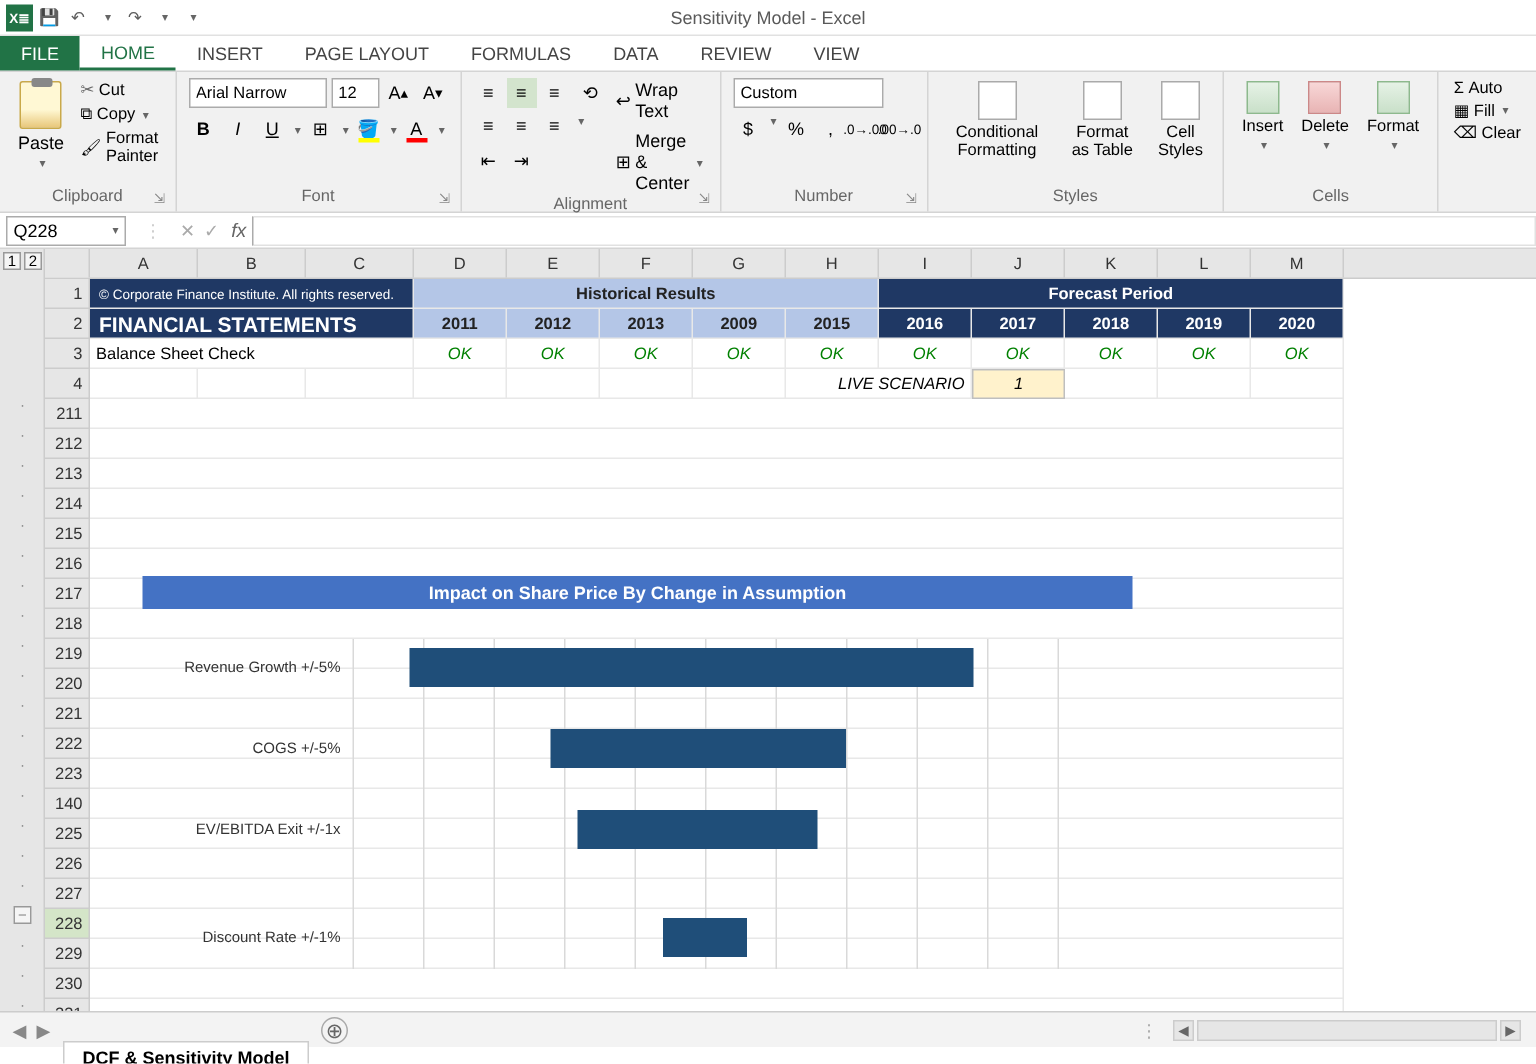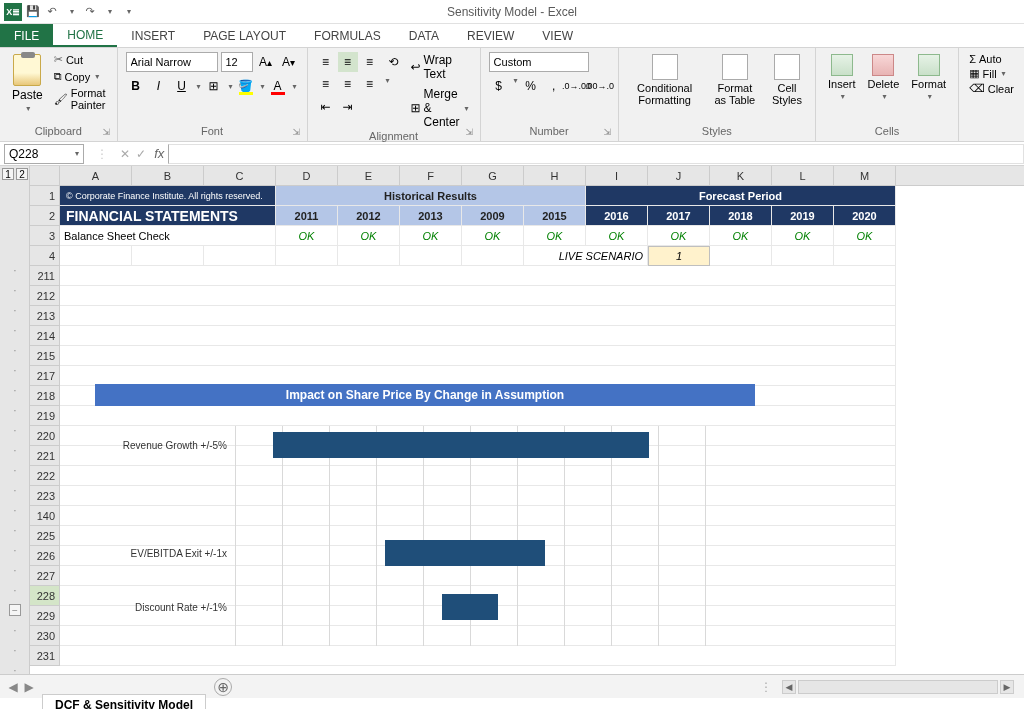--- a/index.html
+++ b/index.html
@@ -441,20 +441,24 @@
         <div class="row">
           <div class="rh">213</div>
           <div class="cell " style="width: 836px;"></div>
         </div>
         <div class="row">
           <div class="rh">214</div>
           <div class="cell " style="width: 836px;"></div>
         </div>
         <div class="row">
           <div class="rh">215</div>
+          <div class="cell " style="width: 836px;"></div>
+        </div>
+        <div class="row">
+          <div class="rh">216</div>
           <div class="cell " style="width: 836px;"></div>
         </div>
         <div class="row">
           <div class="rh">217</div>
           <div class="cell " style="width: 836px;"></div>
         </div>
         <div class="row">
           <div class="rh">218</div>
           <div class="cell " style="width: 836px;"></div>
         </div>
@@ -525,27 +529,33 @@
               <div class="t-axis-line" style="left: 376px;"></div>
               <div class="t-axis-line" style="left: 423px;"></div>
               <div class="t-axis-line" style="left: 470px;"></div>
             </div>
             <div class="t-row" style="top: 0px;">
               <div class="t-label">Revenue Growth +/-5%</div>
               <div class="t-bar-area" style="width: 470px;">
                 <div class="t-bar" style="left: 37.6px; width: 376px;"></div>
               </div>
             </div>
+            <div class="t-row" style="top: 54px;">
+              <div class="t-label">COGS +/-5%</div>
+              <div class="t-bar-area" style="width: 470px;">
+                <div class="t-bar" style="left: 131.6px; width: 197.4px;"></div>
+              </div>
+            </div>
             <div class="t-row" style="top: 108px;">
               <div class="t-label">EV/EBITDA Exit +/-1x</div>
               <div class="t-bar-area" style="width: 470px;">
                 <div class="t-bar" style="left: 150.4px; width: 159.8px;"></div>
               </div>
             </div>
-            <div class="t-row" style="top: 162px;">
+            <div class="t-row" style="top: 180px;">
               <div class="t-label">Discount Rate +/-1%</div>
               <div class="t-bar-area" style="width: 470px;">
                 <div class="t-bar" style="left: 206.8px; width: 56.4px;"></div>
               </div>
             </div>
           </div>
         </div>
       </div>
   </div>
 </div>

